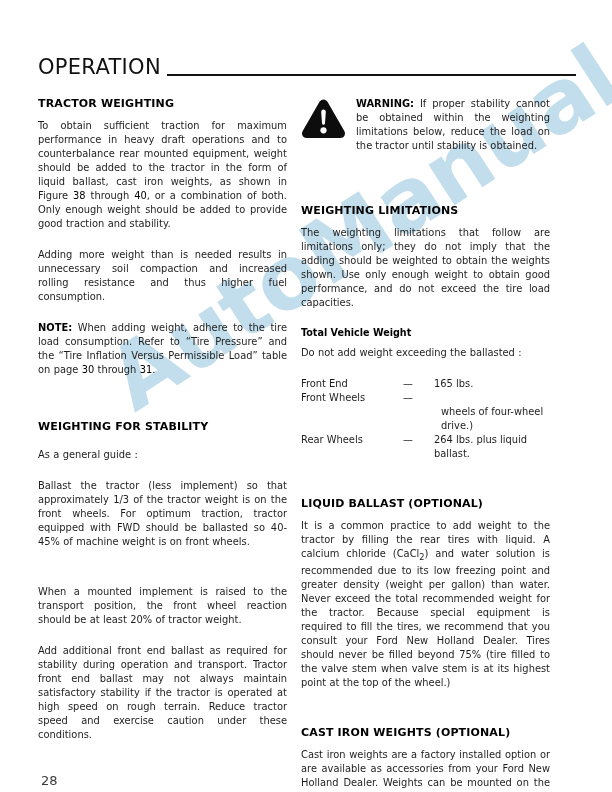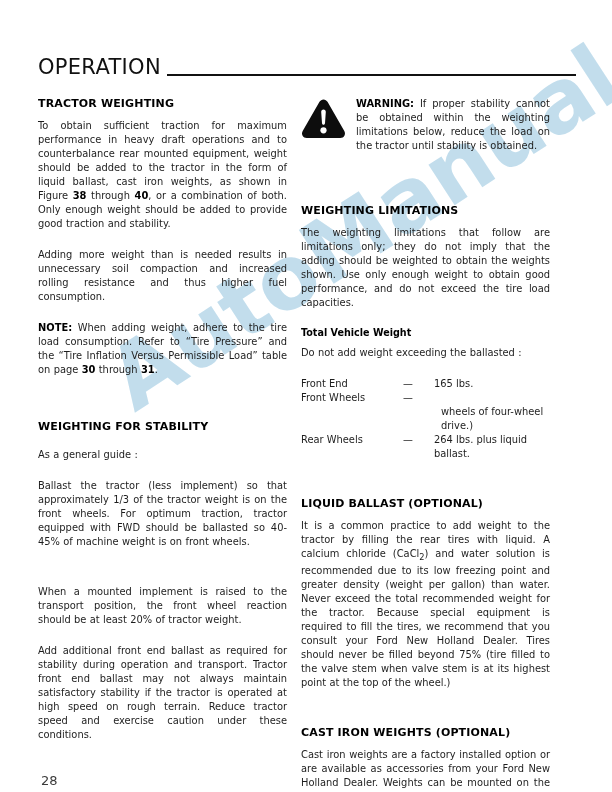--- a/index.html
+++ b/index.html
@@ -106,21 +106,21 @@
     text-align: justify;
     color: #1d1d1d;
     word-spacing: 0.2px;
   }
   p.body.last { margin-bottom: 0; }
   .gap-sm  { height: 6px; }
   .gap-md  { height: 14px; }
   .gap-lg  { height: 25px; }
   .gap-xl  { height: 32px; }
   b.lbl { font-weight: bold; color: #000; }
-  b.num { font-weight: bold; color: #000; }
+  b.num { font-weight: normal; color: #000; }
 
   
   .warn-block {
     display: flex;
     align-items: flex-start;
     margin: 0 0 12px 0;
   }
   .warn-icon {
     flex: 0 0 auto;
     width: 45px;

